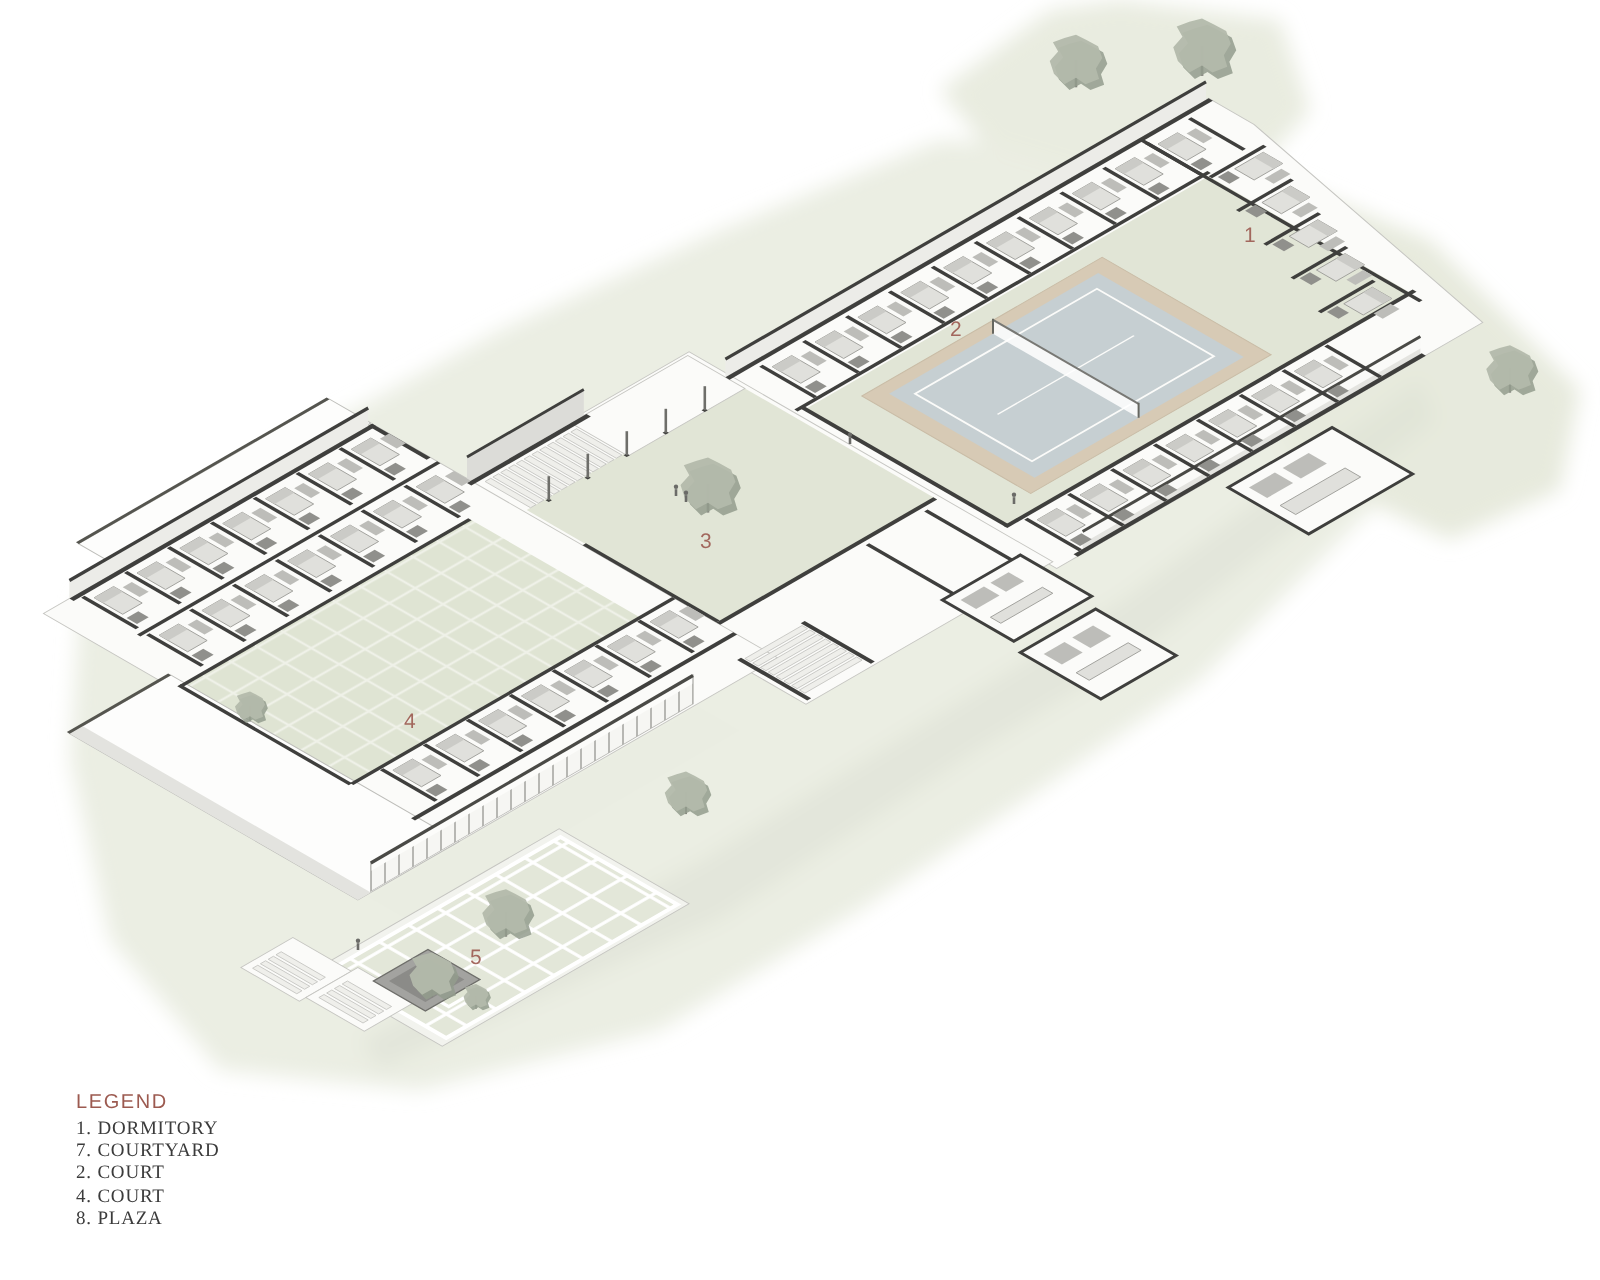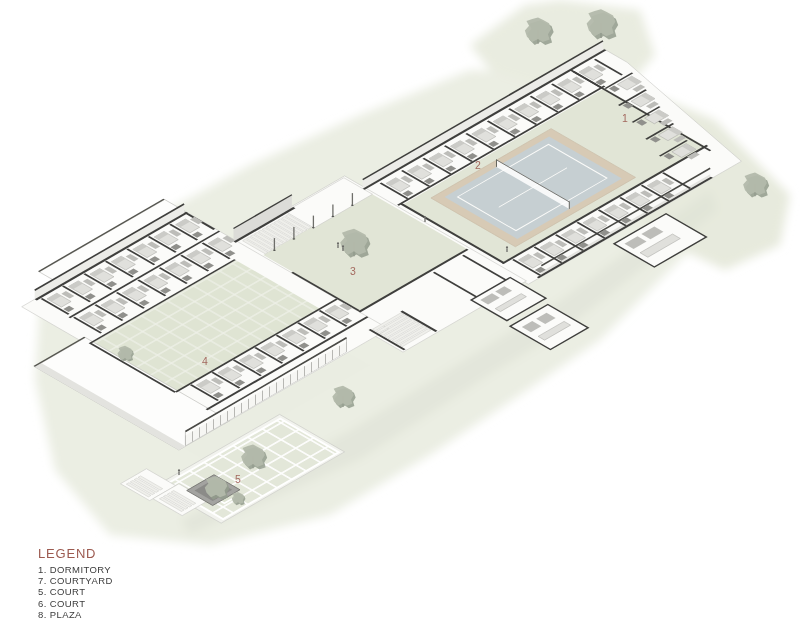--- a/index.html
+++ b/index.html
@@ -24,22 +24,22 @@
   .tc2{fill:#939c8d;opacity:.85;}
   .trunk{stroke:#84847e;stroke-width:1.2;}
   .person circle{fill:#6b6b68;}
   .person line{stroke:#6b6b68;}
 
   .plan-label{
     position:absolute;transform:translate(-50%,-50%);
     font-size:10.5px;color:var(--accent);opacity:.9;letter-spacing:.2px;
   }
   .legend{position:absolute;left:38px;top:546px;}
-  .legend-title{font-size:13px;letter-spacing:.8px;color:var(--accent);margin-bottom:3px;}
-  .legend-item{font-size:9.5px;letter-spacing:.4px;color:#3b3b3b;line-height:11.2px;}
+  .legend-title{font-size:10px;letter-spacing:.8px;color:var(--accent);margin-bottom:3px;}
+  .legend-item{font-size:9.5px;letter-spacing:.4px;color:#3b3b3b;line-height:11.2px;font-family:Liberation Serif, serif;}
 </style>
 </head>
 <body>
 
 <div class="stage">
 
 <svg width="800" height="640" viewBox="0 0 800 640">
   <defs>
     <filter id="soft" x="-20%" y="-20%" width="140%" height="140%">
           <feGaussianBlur stdDeviation="5"></feGaussianBlur>
@@ -338,18 +338,18 @@
 <div class="plan-label" style="left:625px;top:118px">1</div>
 <div class="plan-label" style="left:478px;top:165px">2</div>
 <div class="plan-label" style="left:353px;top:271px">3</div>
 <div class="plan-label" style="left:205px;top:361px">4</div>
 <div class="plan-label" style="left:238px;top:479px">5</div>
 
 <div class="legend">
   <div class="legend-title">LEGEND</div>
   <div class="legend-item">1. DORMITORY</div>
   <div class="legend-item">7. COURTYARD</div>
-  <div class="legend-item">5. COURT</div>
-  <div class="legend-item">6. COURT</div>
+  <div class="legend-item">2. COURT</div>
+  <div class="legend-item">4. COURT</div>
   <div class="legend-item">8. PLAZA</div>
 </div>
 
 </div>
 
 </body></html>

